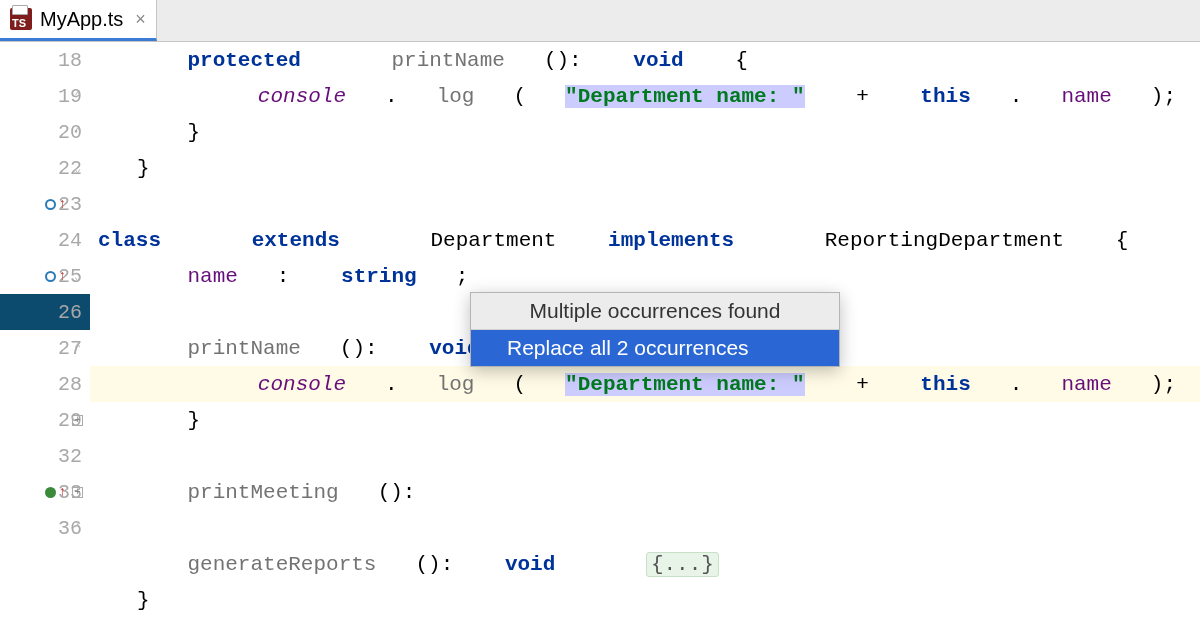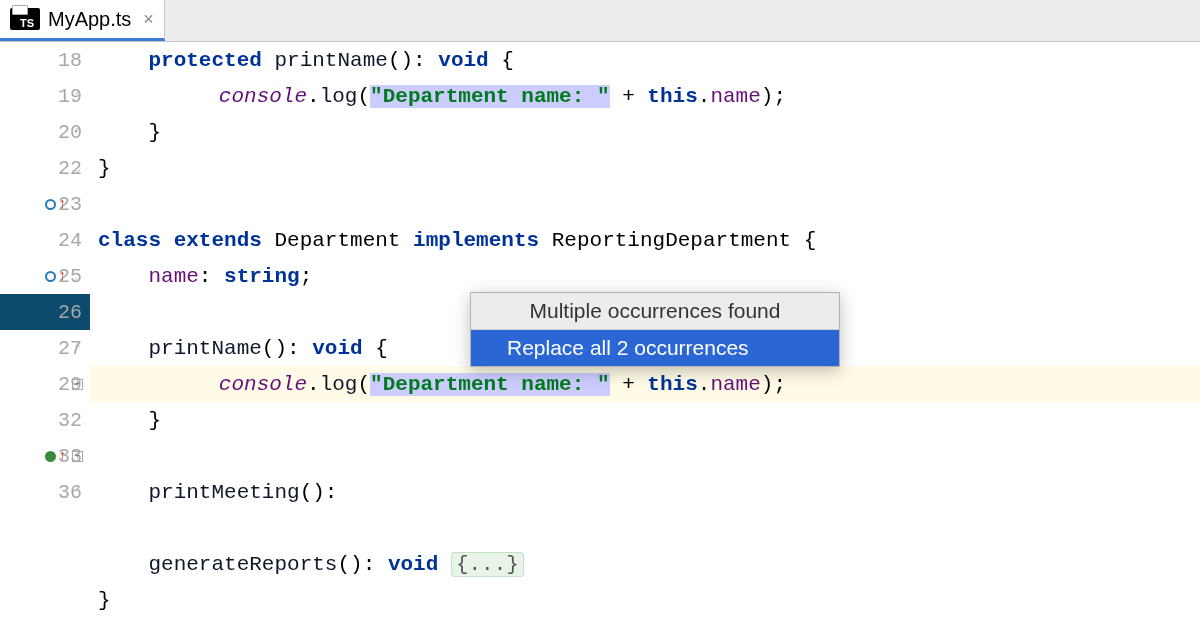--- a/index.html
+++ b/index.html
@@ -24,27 +24,27 @@
     display: flex;
     align-items: center;
     padding: 0 10px;
     background: #ffffff;
     border-right: 1px solid #c4c4c4;
     border-bottom: 3px solid #3a7bd5;
     gap: 8px;
     font-size: 20px;
   }
   .ts-icon {
-    width: 30px; height: 22px;
-    background: #000000;
+    width: 22px; height: 22px;
+    background: #7f1d1d;
     color: #fff;
     font-size: 11px;
     font-weight: bold;
     display: flex; align-items: flex-end; justify-content: flex-start;
-    padding: 1px 10px;
+    padding: 1px 2px;
     position: relative;
     border-radius: 2px;
   }
   .ts-icon::before {
     content: "";
     position: absolute;
     top: -3px; left: 2px;
     width: 14px; height: 8px;
     background: #fff;
     border: 1px solid #aaa;
@@ -100,24 +100,25 @@
   .code {
     flex: 1;
     position: relative;
   }
   .cline {
     height: 36px;
     display: flex;
     align-items: center;
     white-space: pre;
     padding-left: 8px;
+    gap: 39px;
   }
   .cline.hl { background: #fffbe6; }
   .kw { color: #003399; font-weight: bold; }
-  .method { color: #0f172a; }
+  .method { color: #737373; }
   .str { color: #007a1f; font-weight: bold; }
   .str.sel { background: #ccccff; }
   .console { color: #660e7a; font-style: italic; margin-left: 20px; }
   .prop { color: #660e7a; }
   .fold-dots { background: #e8f4e8; border: 1px solid #c8e0c8; border-radius: 3px; padding: 0 4px; color: #555; }
   .popup {
     position: absolute;
     left: 380px;
     top: 250px;
     background: #fdba74;
@@ -164,20 +165,21 @@
       <div class="gline">22<span class="fold">⌄</span></div>
       <div class="gline">23<span class="gicon">
           <span class="circ blue"></span>
         </span><span class="arr-up">↑</span></div>
       <div class="gline">24</div>
       <div class="gline">25<span class="gicon">
           <span class="circ blue"></span>
         </span><span class="arr-up">↑</span><span class="fold">⌄</span></div>
       <div class="gline hl">26</div>
       <div class="gline">27<span class="fold">⌃</span></div>
+      <div class="gline">28</div>
       <div class="gline">29<span class="fold-plus">+</span></div>
       <div class="gline">32</div>
       <div class="gline">33<span class="gicon">
           <span class="circ filled"></span>
         </span><span class="arr-up">↑</span><span class="fold-plus">+</span></div>
       <div class="gline">36<span class="fold">⌃</span></div>
     </div>
   <div class="code" id="code">
 
     <div class="cline"><span>    </span><span class="kw">protected</span><span> </span><span class="method">printName</span><span>(): </span><span class="kw">void</span><span> {</span></div>

